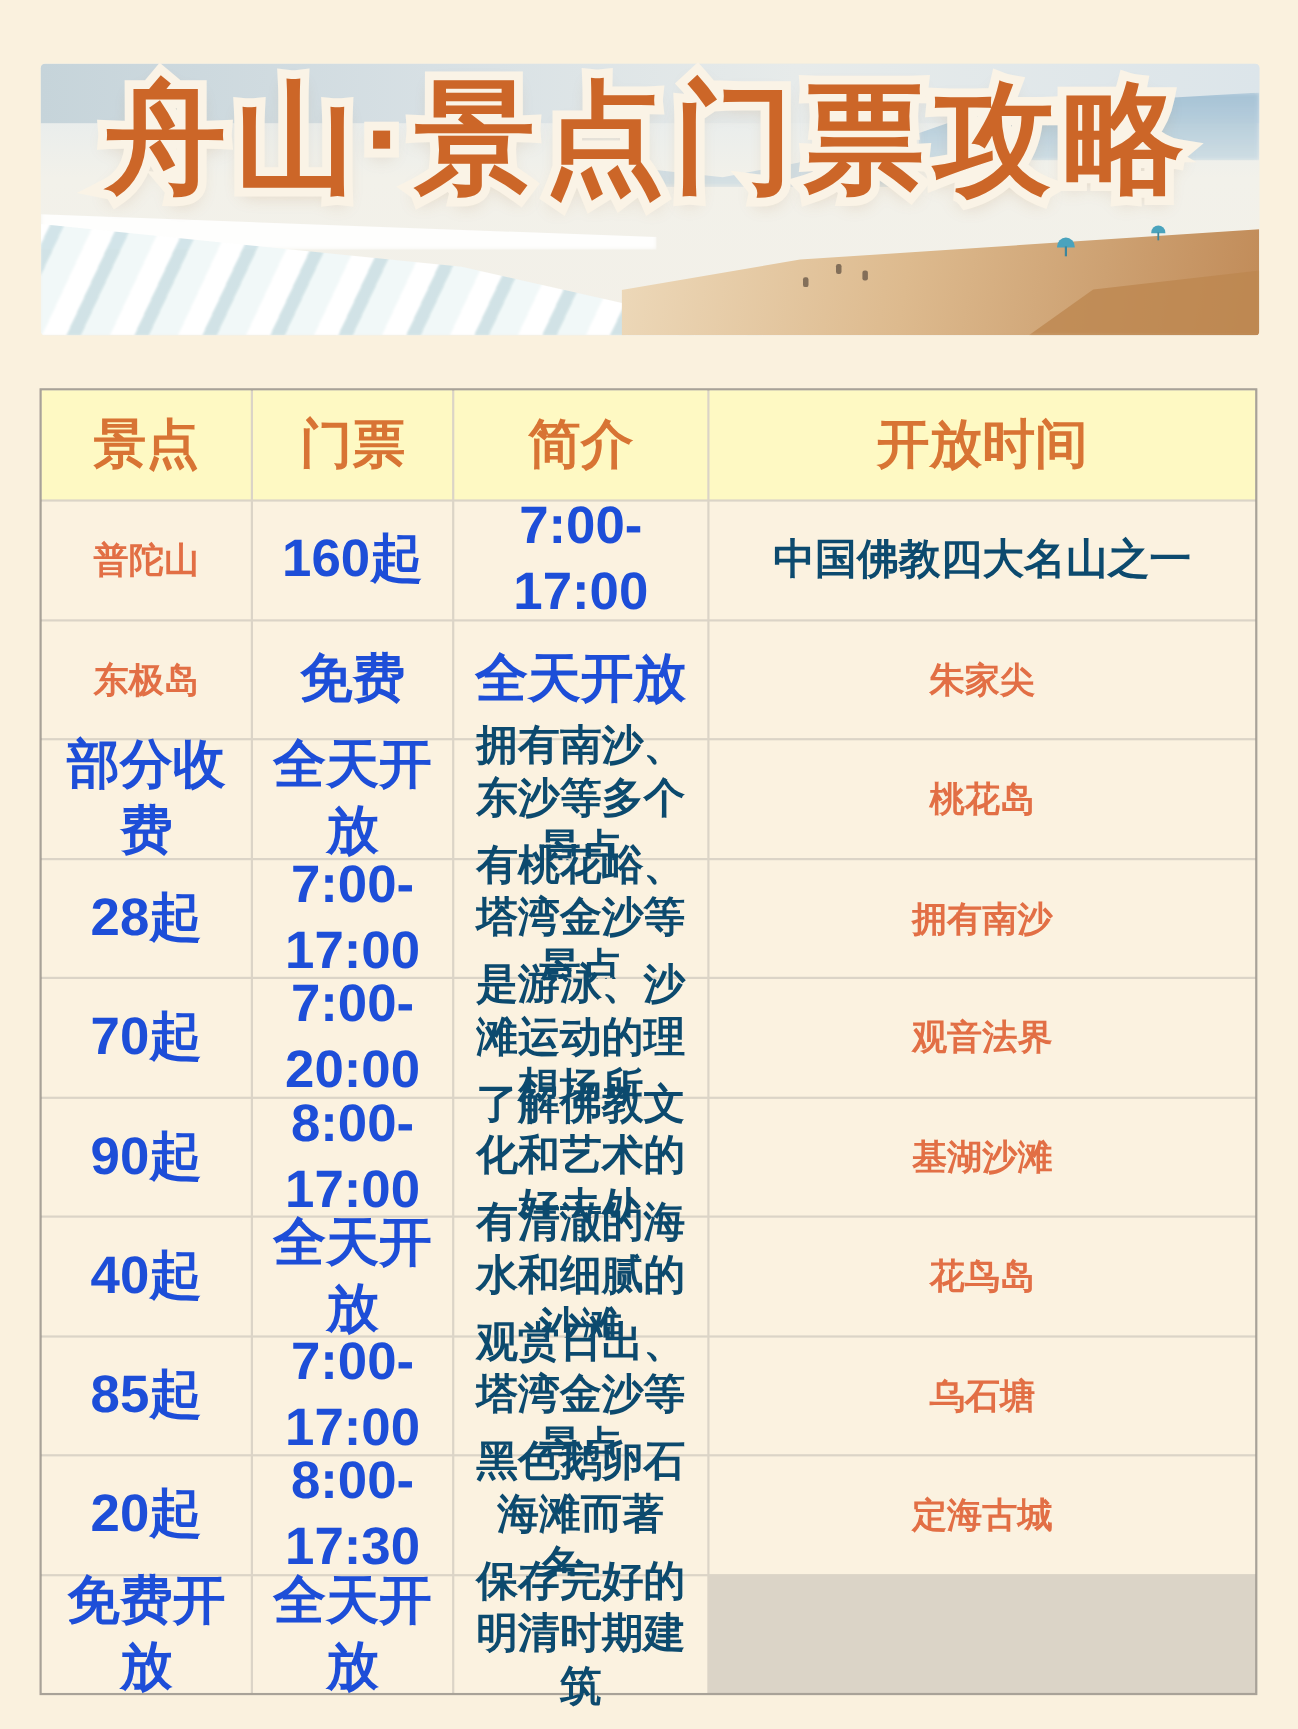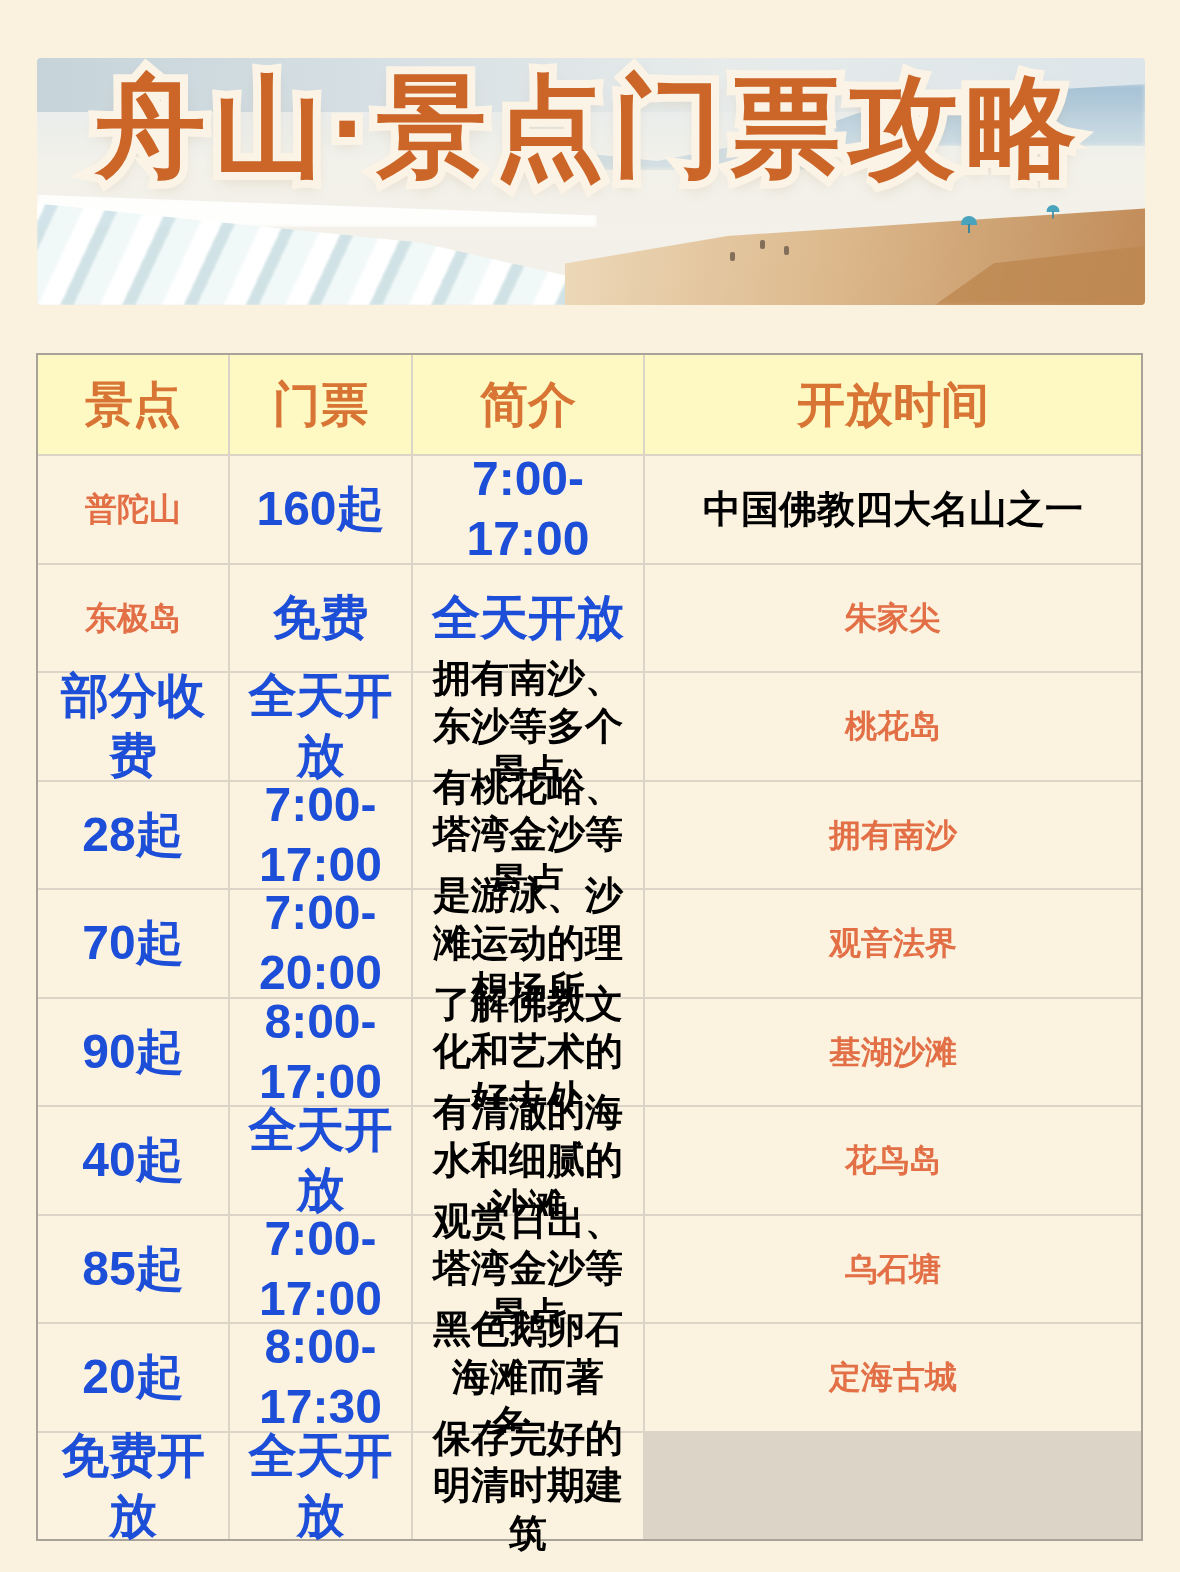--- a/index.html
+++ b/index.html
@@ -102,21 +102,21 @@
   }
   .cell{
     display:flex;align-items:center;justify-content:center;
     text-align:center;line-height:1.25;
     padding:0 6px;box-sizing:border-box;
   }
   .th{background:#fef9c3;color:#d87434;font-size:48px;font-weight:700;}
   .td{background:#fbf2e0;}
   .spot{color:#e26f45;font-size:32px;font-weight:700;}
   .val{color:#1d4ed8;font-size:48px;font-weight:700;}
-  .desc{color:#000000;font-size:38px;font-weight:700;}
+  .desc{color:#0c4a6e;font-size:38px;font-weight:700;}
 </style>
 </head>
 <body>
 
 <div class="page">
 
   <div class="banner">
     <div class="sky"></div>
     <div class="mountain-far"></div>
     <div class="mountain-mid"></div>

